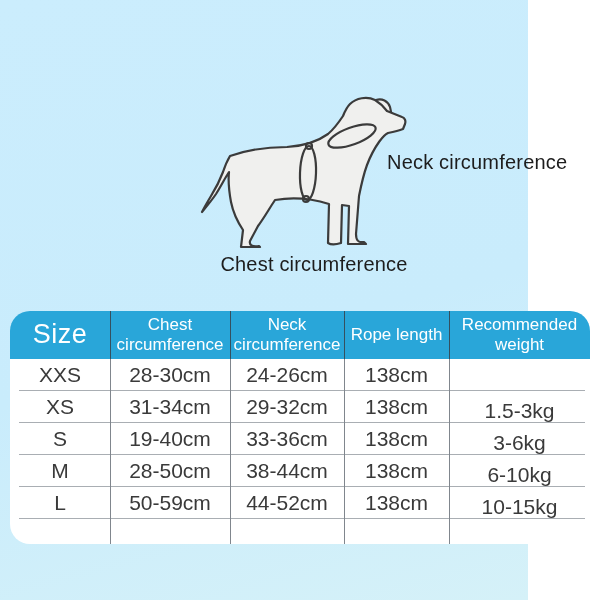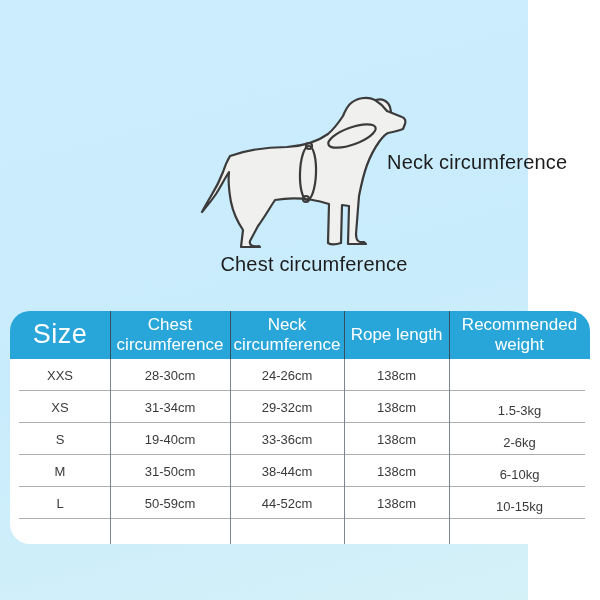--- a/index.html
+++ b/index.html
@@ -43,21 +43,21 @@
   .trow{
     display:grid;grid-template-columns:100px 120px 114px 105px 141px;
     height:32px;position:relative;
   }
   .trow:not(:last-child)::after{
     content:"";position:absolute;left:9px;right:5px;bottom:0;height:1px;
     background:var(--row-divider,#a9aeb3);
   }
   .bcell{
     display:flex;align-items:center;justify-content:center;
-    color:#3a3a3a;font-size:13px;
+    color:#3a3a3a;font-size:21px;
   }
   .trow:not(:first-child) .weight-cell{padding-top:7px;}
   .vdiv{position:absolute;top:0;bottom:0;width:1px;background:var(--col-divider,#80868d);}
 </style>
 </head>
 <body>
 
 <div class="scene">
 
   <svg class="dog-svg" viewBox="0 0 250 170">
@@ -144,26 +144,26 @@
         <div class="bcell">29-32cm</div>
         <div class="bcell">138cm</div>
         <div class="bcell weight-cell">1.5-3kg</div>
       </div>
 
       <div class="trow">
         <div class="bcell">S</div>
         <div class="bcell">19-40cm</div>
         <div class="bcell">33-36cm</div>
         <div class="bcell">138cm</div>
-        <div class="bcell weight-cell">2-6kg</div>
+        <div class="bcell weight-cell">3-6kg</div>
       </div>
 
       <div class="trow">
         <div class="bcell">M</div>
-        <div class="bcell">31-50cm</div>
+        <div class="bcell">28-50cm</div>
         <div class="bcell">38-44cm</div>
         <div class="bcell">138cm</div>
         <div class="bcell weight-cell">6-10kg</div>
       </div>
 
       <div class="trow">
         <div class="bcell">L</div>
         <div class="bcell">50-59cm</div>
         <div class="bcell">44-52cm</div>
         <div class="bcell">138cm</div>

